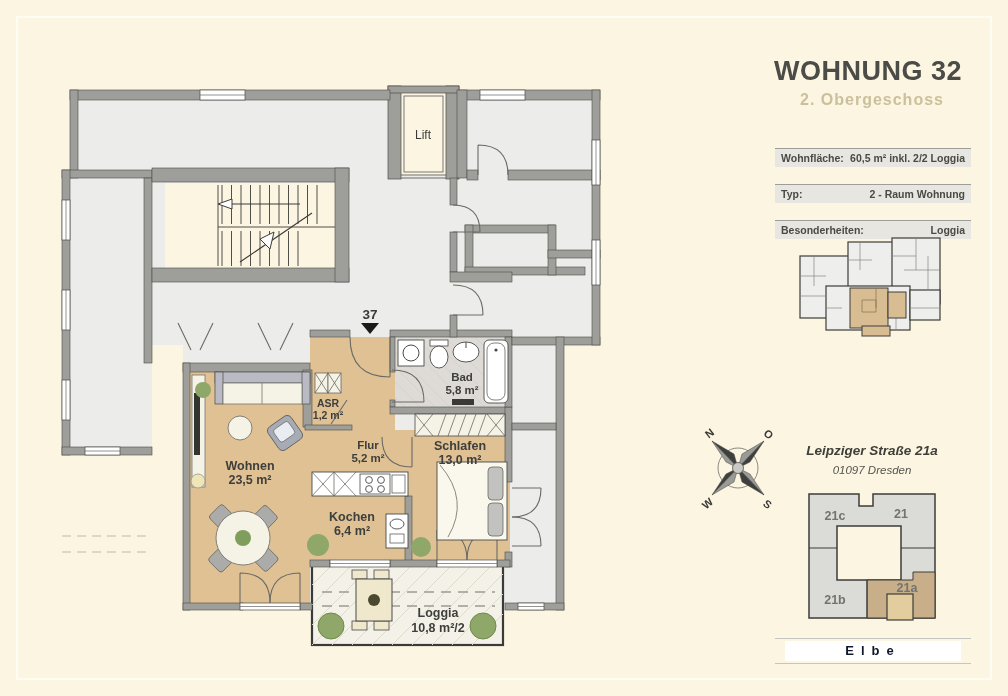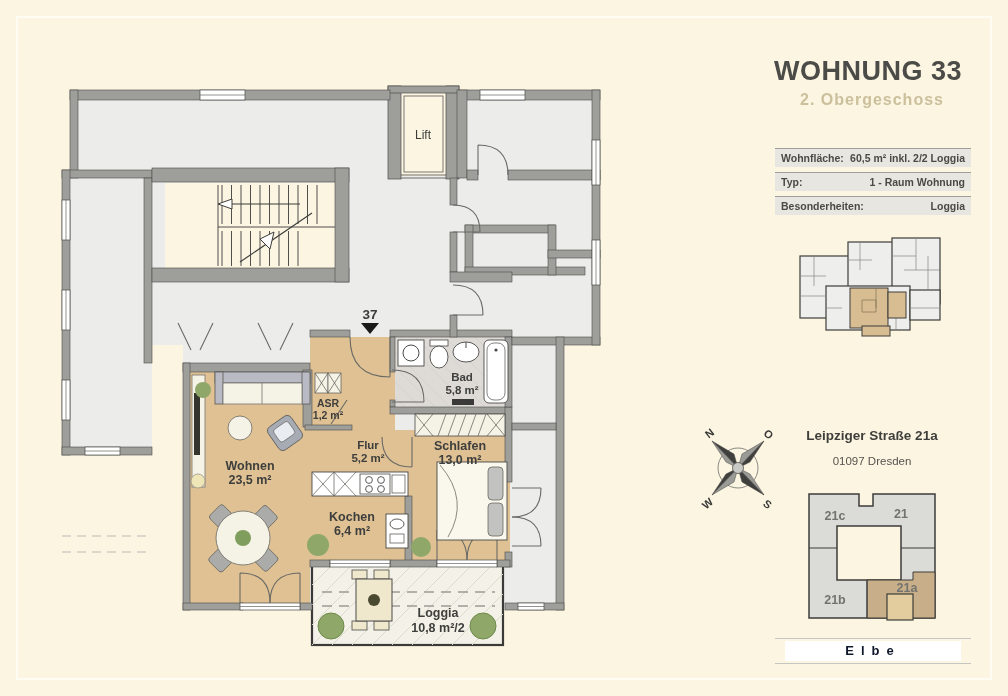--- a/index.html
+++ b/index.html
@@ -6,25 +6,25 @@
   .page{position:relative;width:1008px;height:696px;background:#FCF5E2;
         font-family:"Liberation Sans",sans-serif;overflow:hidden;}
   .frame{position:absolute;left:16px;top:16px;right:16px;bottom:16px;
          border:2px solid #FFFDF3;pointer-events:none;}
   .title{position:absolute;left:774px;top:56px;width:200px;
          font-size:27px;font-weight:900;color:#4B4B47;letter-spacing:0.5px;}
   .subtitle{position:absolute;left:774px;top:91px;width:196px;text-align:center;
          font-size:16px;font-weight:bold;color:#CCC09C;letter-spacing:1px;}
   .info-table{position:absolute;left:775px;top:148px;width:196px;}
   .info-row{display:flex;justify-content:space-between;align-items:center;
-         background:#E7E6E0;border-top:1px solid #9D9D99;margin-bottom:5px;
+         background:#E7E6E0;border-top:1px solid #9D9D99;margin-bottom:17px;
          padding:3px 6px;font-size:10.5px;font-weight:bold;color:#4A4A46;}
-  .addr{position:absolute;left:788px;top:428px;width:168px;text-align:center;}
+  .addr{position:absolute;left:788px;top:443px;width:168px;text-align:center;font-style:italic;}
   .addr .street{font-size:13.5px;font-weight:bold;color:#3E3E3A;}
-  .addr .city{font-size:11.5px;color:#55534E;margin-top:12px;}
+  .addr .city{font-size:11.5px;color:#55534E;margin-top:6px;}
   .elbe-wrap{position:absolute;left:775px;top:638px;width:196px;
          border-top:1px solid #C6C6C0;border-bottom:1px solid #C6C6C0;padding:2px 0;}
   .elbe-band{background:#FFFFFF;margin:0 10px;height:20px;line-height:20px;
          text-align:center;font-size:13px;font-weight:bold;letter-spacing:7px;
          color:#0f172a;}
   svg text{font-family:"Liberation Sans",sans-serif;}
   .abs{position:absolute;}
 </style>
 </head>
 <body>
@@ -292,31 +292,31 @@
       <text x="460" y="464" font-size="12.5">13,0 m²</text>
       <text x="462" y="381" font-size="11.5">Bad</text>
       <text x="462" y="394" font-size="11.5">5,8 m²</text>
       <text x="352" y="521" font-size="12.5">Kochen</text>
       <text x="352" y="535" font-size="12.5">6,4 m²</text>
       <text x="438" y="617" font-size="12.5">Loggia</text>
       <text x="438" y="632" font-size="12.5">10,8 m²/2</text>
     </g>
   </svg>
 
-  <div class="title">WOHNUNG 33</div>
+  <div class="title">WOHNUNG 32</div>
   <div class="subtitle">2. Obergeschoss</div>
 
   <div class="info-table">
     <div class="info-row">
       <span>Wohnfläche:</span>
       <span>60,5 m² inkl. 2/2 Loggia</span>
     </div>
     <div class="info-row">
       <span>Typ:</span>
-      <span>1 - Raum Wohnung</span>
+      <span>2 - Raum Wohnung</span>
     </div>
     <div class="info-row">
       <span>Besonderheiten:</span>
       <span>Loggia</span>
     </div>
   </div>
 
   <svg class="abs" style="left:792px;top:230px" width="156" height="118" viewBox="0 0 156 118">
     <g fill="#EEEEEC" stroke="#3C3C3A" stroke-width="1.2">
       <rect x="8" y="26" width="50" height="62"></rect>

